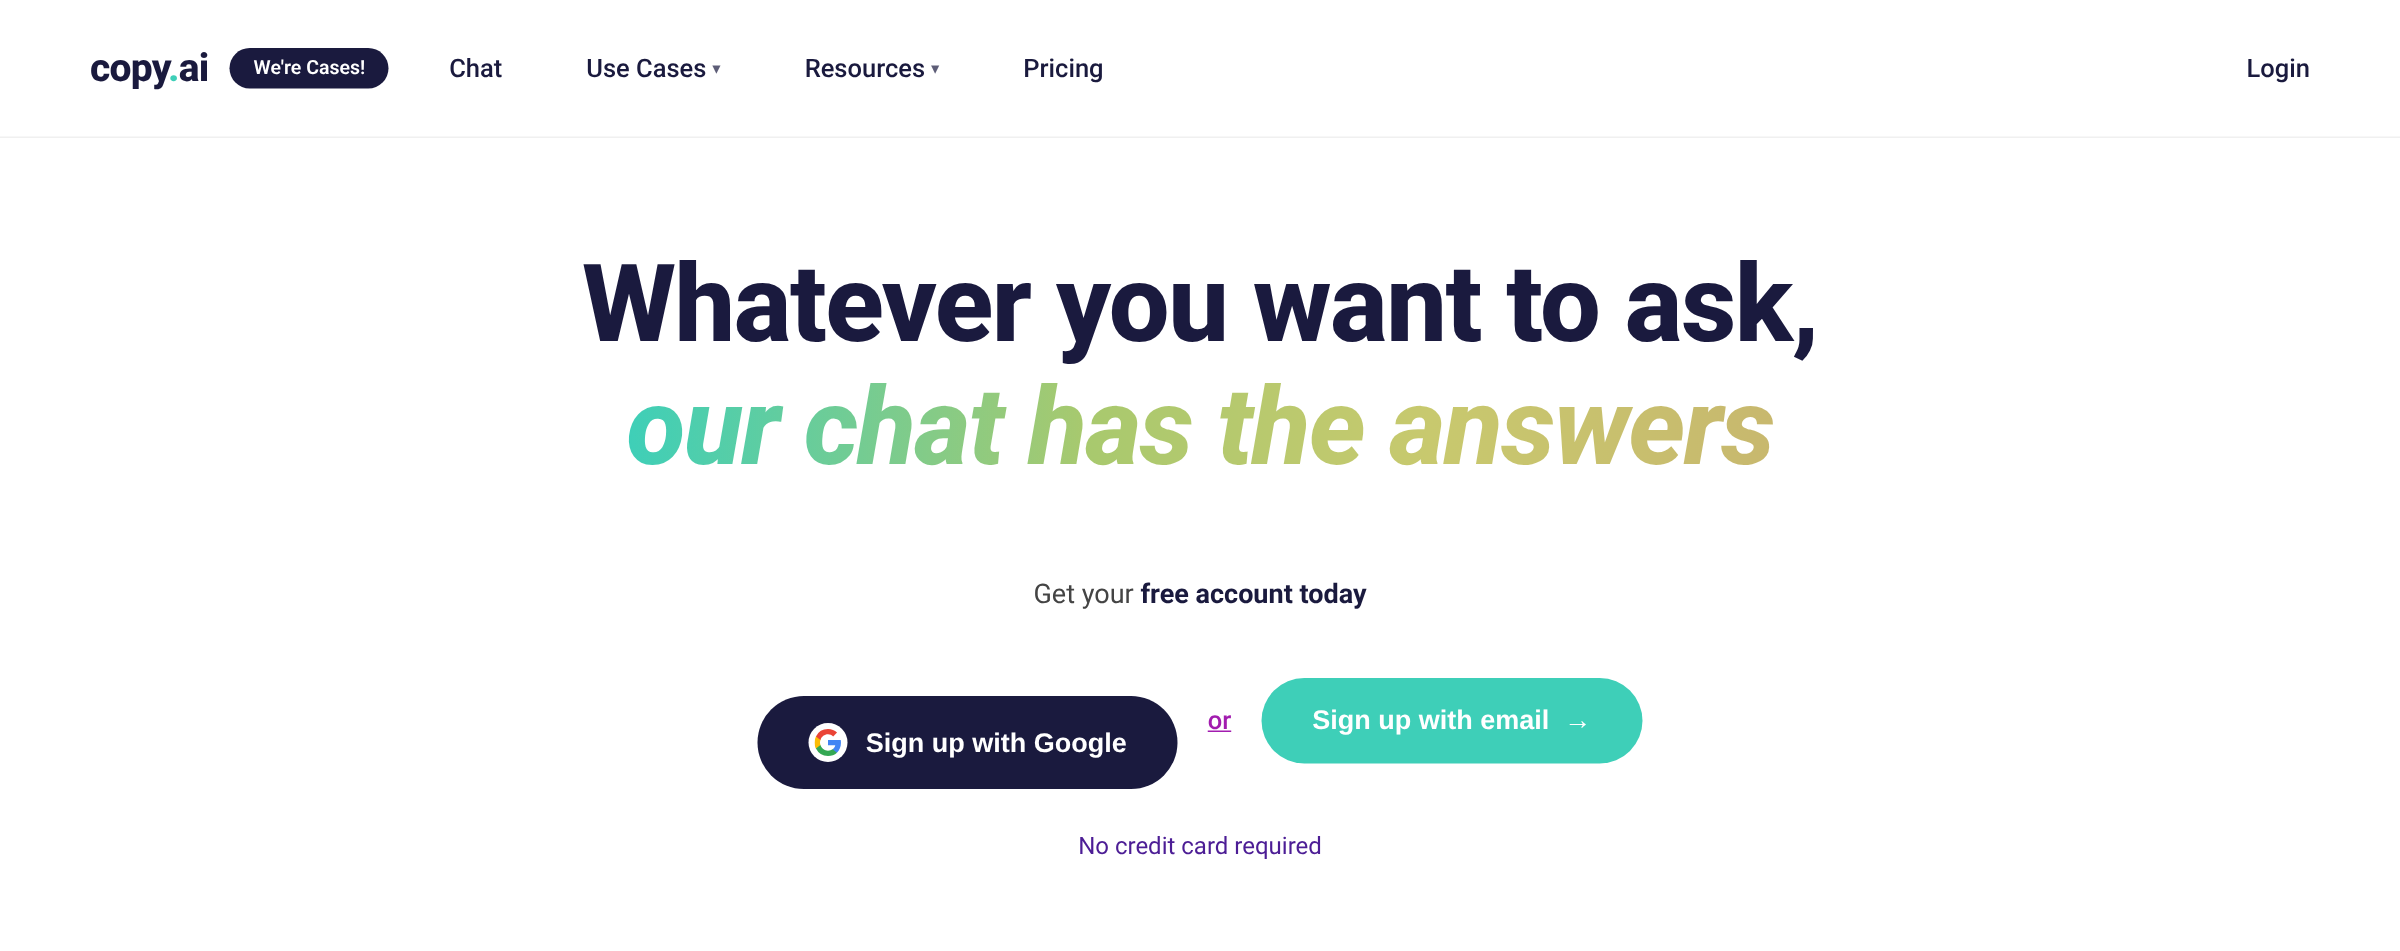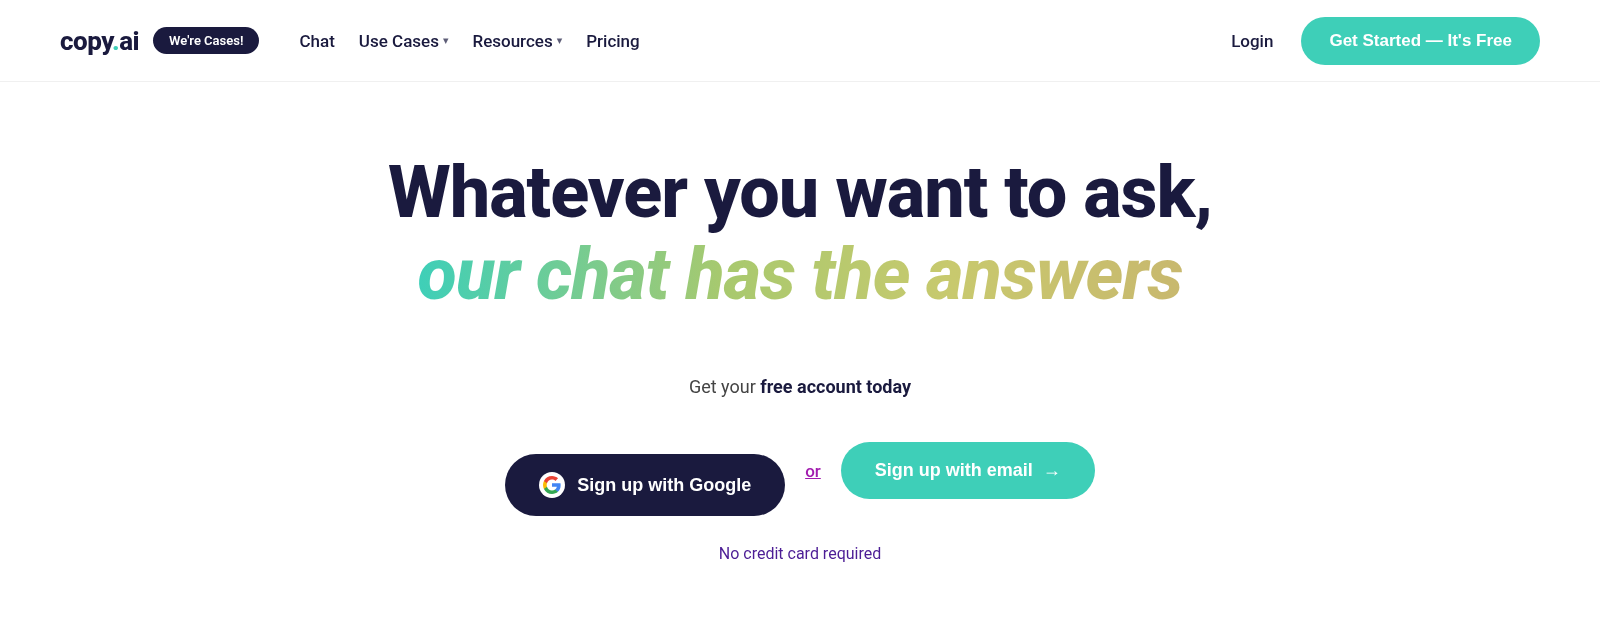--- a/index.html
+++ b/index.html
@@ -14,21 +14,21 @@
       width: 1600px;
       min-height: 634px;
       overflow-x: hidden;
     }
 
     
     nav {
       display: flex;
       align-items: center;
       padding: 0 60px;
-      height: 82px;
+      height: 92px;
       border-bottom: 1px solid #f0f0f0;
       background: #ffffff;
     }
 
     .nav-logo {
       display: flex;
       align-items: center;
       gap: 14px;
       margin-right: 40px;
     }
@@ -49,21 +49,21 @@
       color: #ffffff;
       font-size: 13px;
       font-weight: 600;
       padding: 6px 16px;
       border-radius: 20px;
     }
 
     .nav-links {
       display: flex;
       align-items: center;
-      gap: 24px;
+      gap: 56px;
       flex: 1;
     }
 
     .nav-link {
       font-size: 17px;
       color: #1a1a3e;
       font-weight: 500;
       cursor: pointer;
       display: flex;
       align-items: center;
@@ -225,21 +225,20 @@
     </a>
     <a class="nav-link">
       <span>Resources</span>
       <span class="chevron">▾</span>
     </a>
     <a class="nav-link">Pricing</a>
   </div>
 
   <div class="nav-right">
     <span class="login-link">Login</span>
-    <button class="get-started-btn">Get Started — It's Free</button>
   </div>
 </nav>
 
 <section class="hero">
   <h1 class="hero-headline">Whatever you want to ask,</h1>
   <h1 class="hero-subheadline">our chat has the answers</h1>
 
   <p class="hero-cta-text">
     <span>Get your </span><strong>free account today</strong>
   </p>

